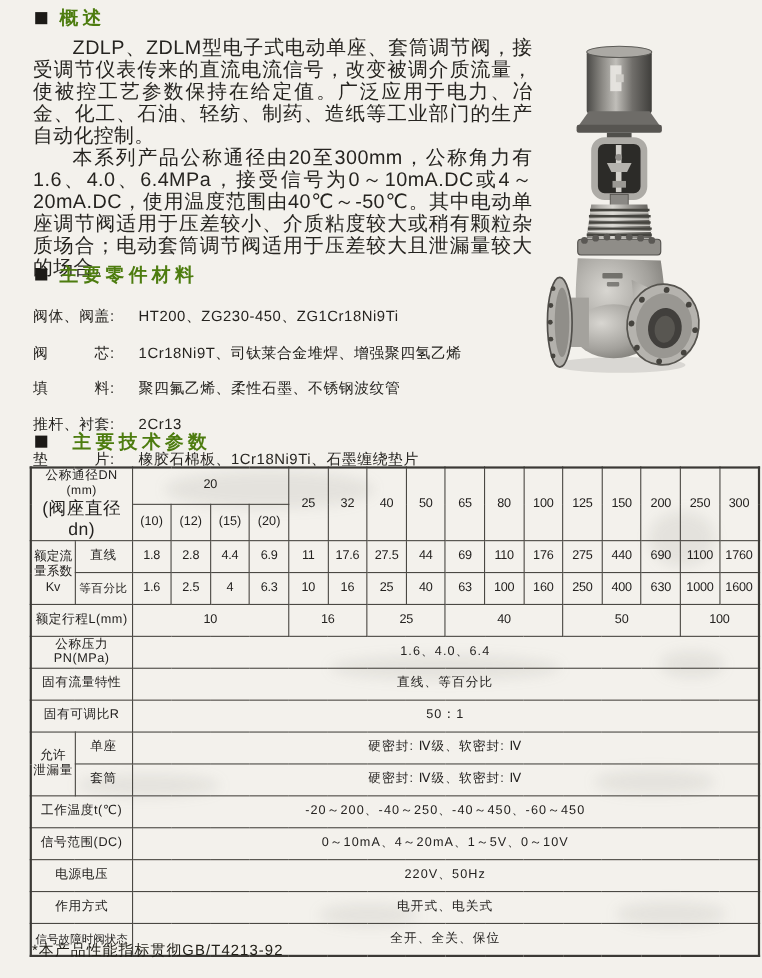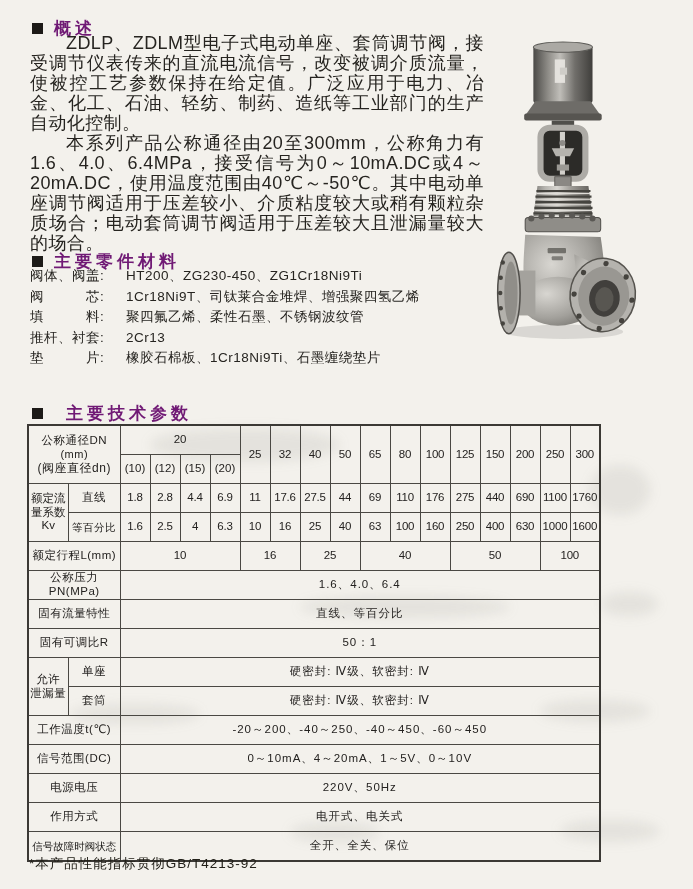--- a/index.html
+++ b/index.html
@@ -8,52 +8,52 @@
     background:#f3f1ec;
     font-family:"Liberation Sans","DejaVu Sans",sans-serif;
     color:#2b2925;
   }
   .page{position:absolute;inset:0;}
   
   .blotch{position:absolute;border-radius:50%;background:rgba(125,122,115,0.12);filter:blur(6px);pointer-events:none;}
 
   
   .sec{position:absolute;display:flex;align-items:center;font-weight:bold;
-       font-size:17px;letter-spacing:4px;color:#701a75;margin-top:12px;}
+       font-size:17px;letter-spacing:4px;color:#4d7c0f;}
   .sq{display:inline-block;width:11px;height:11px;background:#1c1a17;margin-right:11px;flex:0 0 auto;}
 
   
   .paras{position:absolute;left:30px;top:33px;width:454px;
          font-size:18px;line-height:20px;letter-spacing:0.4px;
          text-align:justify;color:#262420;}
   .paras p{margin:0;text-indent:2em;}
 
   
   .mats{position:absolute;left:30px;top:266px;width:470px;font-size:13.5px;line-height:20.5px;color:#262420;}
-  .mat-row{display:flex;}
+  .mat-row{display:flex;margin-top:12px;}
   .mat-label{white-space:pre;flex:0 0 96px;letter-spacing:0.5px;}
   .mat-value{letter-spacing:0.5px;}
 
   
   .photo{position:absolute;left:494px;top:38px;width:144px;height:306px;}
 
   
-  table.t{position:absolute;left:27px;top:424px;width:574px;
+  table.t{position:absolute;left:27px;top:424px;width:664px;
           border-collapse:collapse;table-layout:fixed;
           border:2px solid #3b3935;}
   table.t td{border:1px solid #4a4843;text-align:center;vertical-align:middle;
              padding:0;height:28px;font-size:11.5px;line-height:1.2;
              color:#242220;overflow:hidden;}
   td.lab{font-size:11.5px;letter-spacing:0.5px;}
   td.kvlab{font-size:10px;letter-spacing:0;}
   td.num{font-size:11.5px;letter-spacing:-0.2px;}
   td.wide{font-size:12px;letter-spacing:1px;}
   .dn1{font-size:11.5px;}
   .dn2{font-size:11px;}
-  .dn3{font-size:12px;}
+  .dn3{font-size:16px;}
   td.small{font-size:10.5px;margin-top:24px;}
 
   .footnote{position:absolute;left:29px;top:855px;font-size:13.5px;letter-spacing:1px;color:#222019;}
 </style>
 </head>
 <body>
 
 <div class="page">
 
   <div class="blotch" style="left:150px;top:428px;width:190px;height:34px;"></div>

